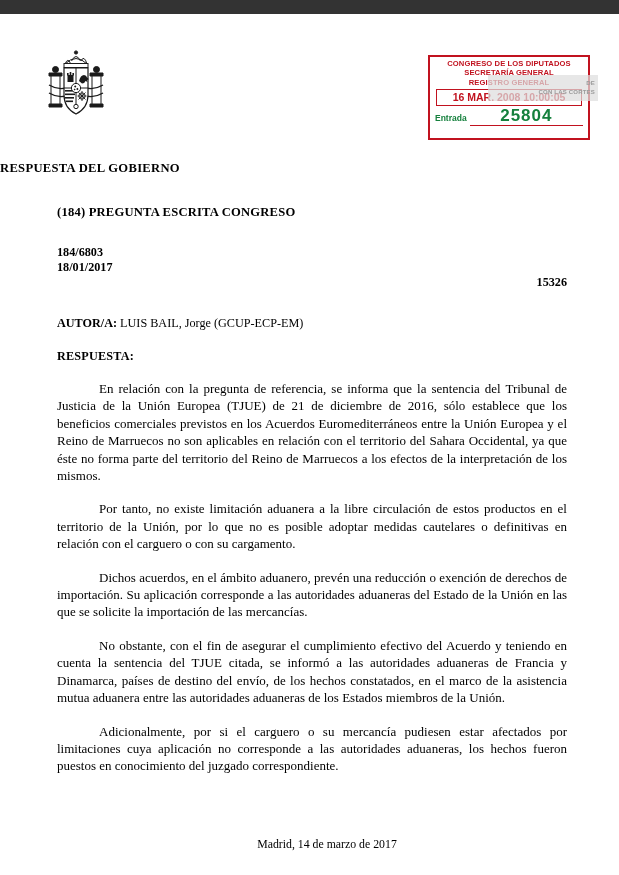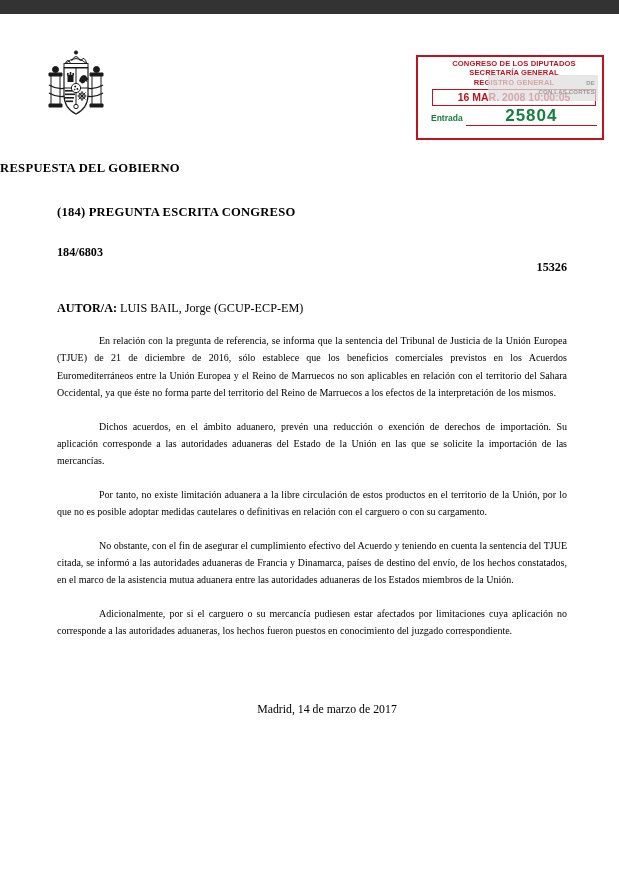--- a/index.html
+++ b/index.html
@@ -38,28 +38,27 @@
     left: 45px;
     top: 33px;
     width: 62px;
     height: 72px;
   }
   .emblem svg { display: block; }
 
   
   .stamp {
     position: absolute;
-    left: 416px;
+    left: 428px;
     top: 41px;
-    width: 188px;
+    width: 162px;
     height: 85px;
     border: 2px solid #c1121f;
     box-sizing: border-box;
     background: transparent;
-    padding-left: 8px;
   }
   .stamp-head {
     text-align: center;
     color: #c1121f;
     font-family: "Liberation Sans", "DejaVu Sans", sans-serif;
     font-weight: bold;
     font-size: 7.6px;
     line-height: 9.4px;
     letter-spacing: 0.1px;
     padding-top: 2px;
@@ -151,21 +150,21 @@
     margin-top: 26px;
   }
   .author b { font-weight: bold; }
   .answer-label {
     font-weight: bold;
     font-size: 12.2px;
     margin-top: 18px;
     letter-spacing: 0.2px;
   }
   .para {
-    font-size: 10px;
+    font-size: 13px;
     line-height: 17.4px;
     text-align: justify;
     text-indent: 42px;
     margin-top: 16px;
   }
   .closing {
     font-size: 11.8px;
     text-align: center;
     margin-top: 62px;
     margin-left: 30px;
@@ -262,31 +261,33 @@
     </div>
   </div>
 
   <div class="doc-title">RESPUESTA DEL GOBIERNO</div>
 
   <div class="block">
     <div class="q-type">(184)  PREGUNTA ESCRITA CONGRESO</div>
 
     <div class="q-meta">
       <span class="c1">184/6803</span>
+      <span class="c2">18/01/2017</span>
       <span class="c3">15326</span>
     </div>
 
     <div class="author">
       <b>AUTOR/A:</b>
       <span>LUIS BAIL, Jorge (GCUP-ECP-EM)</span>
     </div>
 
+    <div class="answer-label">RESPUESTA:</div>
 
     <p class="para">En relación con la pregunta de referencia, se informa que la sentencia del Tribunal de Justicia de la Unión Europea (TJUE) de 21 de diciembre de 2016, sólo establece que los beneficios comerciales previstos en los Acuerdos Euromediterráneos entre la Unión Europea y el Reino de Marruecos no son aplicables en relación con el territorio del Sahara Occidental, ya que éste no forma parte del territorio del Reino de Marruecos a los efectos de la interpretación de los mismos.</p>
+    <p class="para">Por tanto, no existe limitación aduanera a la libre circulación de estos productos en el territorio de la Unión, por lo que no es posible adoptar medidas cautelares o definitivas en relación con el carguero o con su cargamento.</p>
     <p class="para">Dichos acuerdos, en el ámbito aduanero, prevén una reducción o exención de derechos de importación. Su aplicación corresponde a las autoridades aduaneras del Estado de la Unión en las que se solicite la importación de las mercancías.</p>
-    <p class="para">Por tanto, no existe limitación aduanera a la libre circulación de estos productos en el territorio de la Unión, por lo que no es posible adoptar medidas cautelares o definitivas en relación con el carguero o con su cargamento.</p>
     <p class="para">No obstante, con el fin de asegurar el cumplimiento efectivo del Acuerdo y teniendo en cuenta la sentencia del TJUE citada, se informó a las autoridades aduaneras de Francia y Dinamarca, países de destino del envío, de los hechos constatados, en el marco de la asistencia mutua aduanera entre las autoridades aduaneras de los Estados miembros de la Unión.</p>
     <p class="para">Adicionalmente, por si el carguero o su mercancía pudiesen estar afectados por limitaciones cuya aplicación no corresponde a las autoridades aduaneras, los hechos fueron puestos en conocimiento del juzgado correspondiente.</p>
 
     <div class="closing">Madrid, 14 de marzo de 2017</div>
   </div>
 
 </div>
 
 </body></html>

